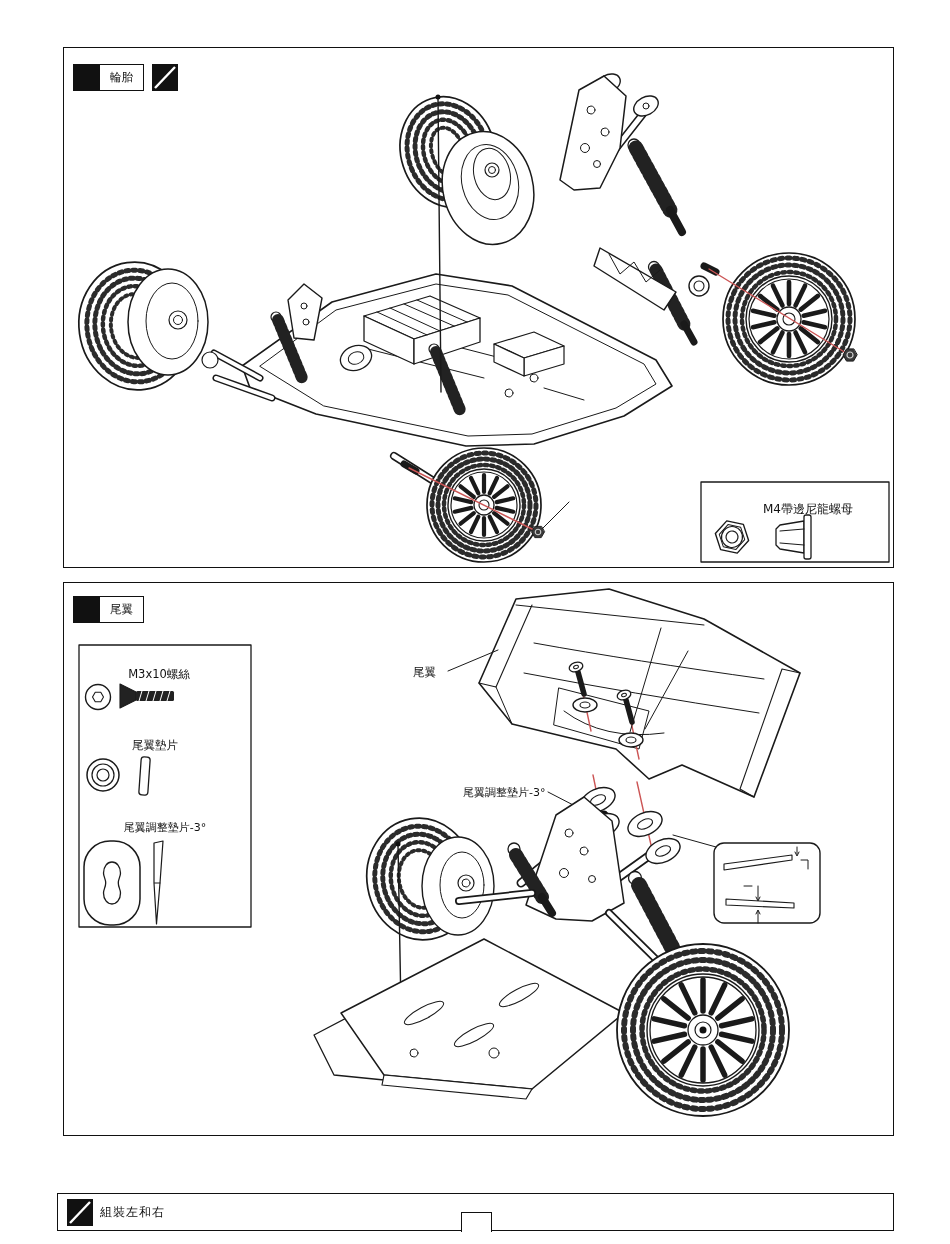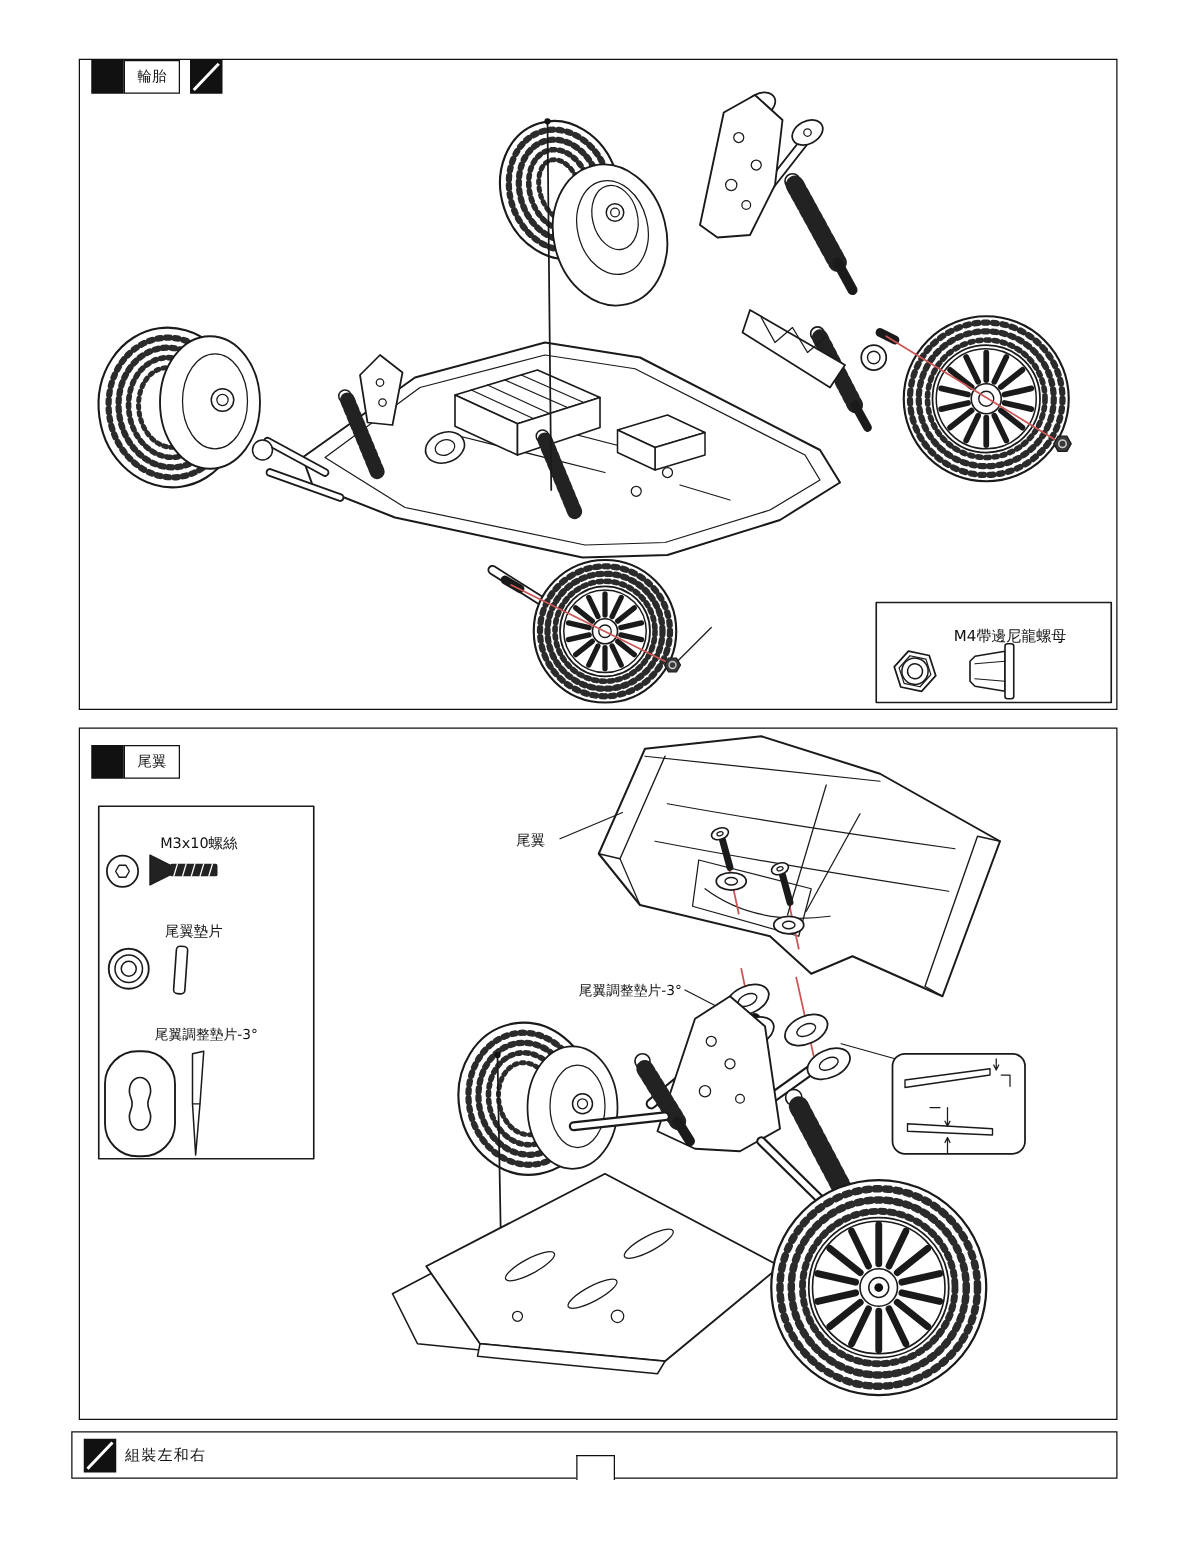--- a/index.html
+++ b/index.html
@@ -1,20 +1,20 @@
 <!DOCTYPE html>
 <html><head>
 <meta charset="utf-8">
 <style>
   html,body{margin:0;padding:0;background:#ffffff;}
   body{width:950px;height:1244px;position:relative;font-family:"DejaVu Sans","Liberation Sans",sans-serif;color:#111;}
   .panel{position:absolute;background:#fff;border:1.6px solid #111;box-sizing:border-box;}
   #panel-tires{left:63px;top:47px;width:831px;height:521px;}
   #panel-wing{left:63px;top:582px;width:831px;height:554px;}
-  #footer-strip{position:absolute;left:57px;top:1145px;width:837px;height:38px;border:1.6px solid #111;box-sizing:border-box;background:#fff;display:flex;align-items:center;}
+  #footer-strip{position:absolute;left:57px;top:1193px;width:837px;height:38px;border:1.6px solid #111;box-sizing:border-box;background:#fff;display:flex;align-items:center;}
   .sq-icon{width:26px;height:27px;background:#111;position:relative;flex:0 0 auto;}
   .sq-icon svg{position:absolute;left:0;top:0;}
   #footer-strip .sq-icon{margin-left:9px;}
   .footer-label{font-size:12px;margin-left:7px;letter-spacing:1px;}
   #footer-notch{position:absolute;left:403px;bottom:-2px;width:31px;height:20px;background:#fff;border:1.6px solid #111;border-bottom:none;box-sizing:border-box;}
   svg.illu{position:absolute;left:0;top:0;}
   svg text{fill:#111;stroke:none;font-family:"DejaVu Sans","Liberation Sans",sans-serif;}
 </style>
 </head>
 <body>
@@ -201,21 +201,21 @@
         <g>
           <path d="M716,477 L740,473 L740,505 L716,501 L712,497 L712,481 Z" fill="#fff" stroke-width="1.3"></path>
           <rect x="740" y="467" width="7" height="44" rx="2" fill="#fff" stroke-width="1.3"></rect>
           <line x1="716" y1="483" x2="740" y2="481" stroke-width="1"></line>
           <line x1="716" y1="495" x2="740" y2="497" stroke-width="1"></line>
         </g>
       </g>
     </g>
   </svg>
 
-  <div style="position:absolute;left:9px;top:0;display:flex;">
+  <div style="position:absolute;left:9px;top:16px;display:flex;">
     <div class="sq-icon"></div>
     <div style="width:45px;height:27px;border:1.4px solid #111;box-sizing:border-box;display:flex;align-items:center;justify-content:center;font-size:11.5px;">
       <span>輪胎</span>
     </div>
     <div class="sq-icon" style="margin-left:8px;">
       <svg width="26" height="27">
           <line x1="3" y1="24" x2="23" y2="3" stroke="#fff" stroke-width="2.4"></line>
         </svg>
     </div>
   </div>

